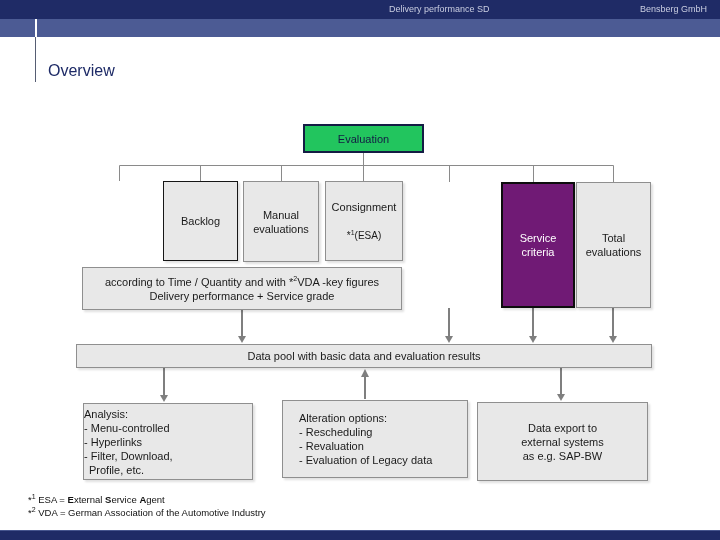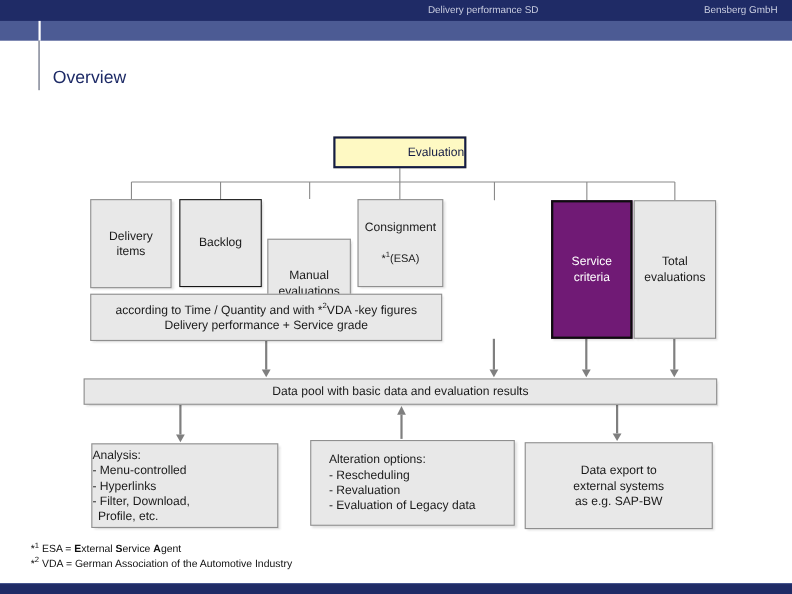--- a/index.html
+++ b/index.html
@@ -23,27 +23,26 @@
   #connectors{position:absolute;left:0;top:0;z-index:1;}
   
   .gbox{
     position:absolute;z-index:2;background:#e8e8e8;border:1px solid #8f8f8f;
     display:flex;flex-direction:column;align-items:center;justify-content:center;
     font-size:11px;line-height:14px;text-align:center;color:#1a1a1a;
     box-shadow:2px 2px 2px rgba(0,0,0,.12);
   }
   #box-evaluation{
     left:303px;top:124px;width:117px;height:25px;
-    background:#fef9c3;border:2px solid #141c44;color:#141c44;
+    background:#22c55e;border:2px solid #141c44;color:#141c44;
     box-shadow:none;
-    align-items:flex-end;
   }
   #box-delivery{left:82px;top:181px;width:72px;height:79px;}
   #box-backlog{left:163px;top:181px;width:73px;height:78px;border:1.5px solid #161616;}
-  #box-manual{left:243px;top:181px;width:74px;height:79px;margin-top:36px;}
+  #box-manual{left:243px;top:181px;width:74px;height:79px;}
   #box-consignment{left:325px;top:181px;width:76px;height:78px;gap:15px;}
   #box-defective{left:413px;top:182px;width:72px;height:124px;}
   #box-service{left:501px;top:182px;width:70px;height:122px;background:#701a75;color:#ffffff;border:2px solid #0d0d0d;}
   #box-total{left:576px;top:182px;width:73px;height:124px;}
   #box-according{left:82px;top:267px;width:318px;height:41px;}
   #box-datapool{left:76px;top:344px;width:574px;height:22px;}
   #box-analysis{left:83px;top:403px;width:168px;height:75px;align-items:flex-start;text-align:left;padding-left:0;}
   #box-alteration{left:282px;top:400px;width:168px;height:76px;align-items:flex-start;text-align:left;padding-left:16px;}
   #box-export{left:477px;top:402px;width:169px;height:77px;}
   .small-note{font-size:10px;}
@@ -93,24 +92,20 @@
 
       <path d="M561,368 V394" fill="none"></path>
         <polygon points="557,394 565,394 561,401" stroke="none"></polygon>
     </g>
   </svg>
 
   <div class="gbox" id="box-evaluation">
     <div>Evaluation</div>
   </div>
 
-  <div class="gbox" id="box-delivery">
-    <div>Delivery</div>
-    <div>items</div>
-  </div>
   <div class="gbox" id="box-backlog">
     <div>Backlog</div>
   </div>
   <div class="gbox" id="box-manual">
     <div>Manual</div>
     <div>evaluations</div>
   </div>
   <div class="gbox" id="box-consignment">
     <div>Consignment</div>
     <div class="small-note"><span>*</span><sup>1</sup><span>(ESA)</span></div>

